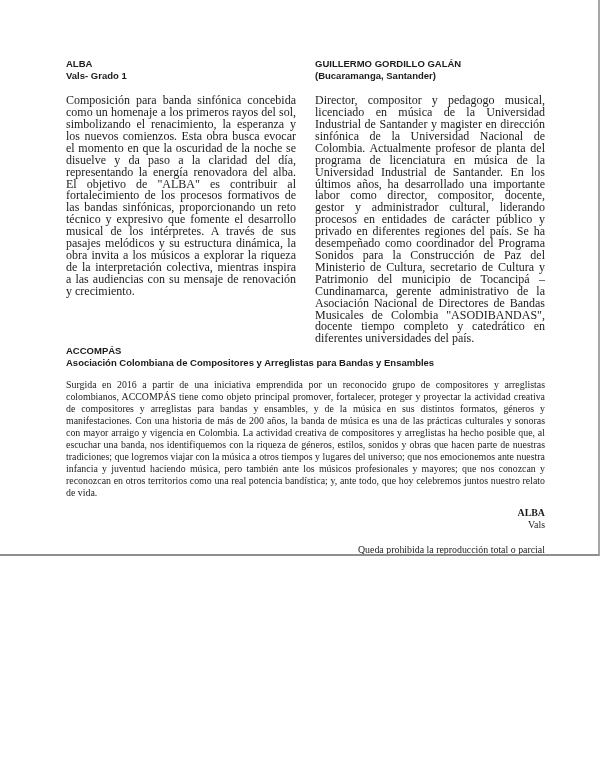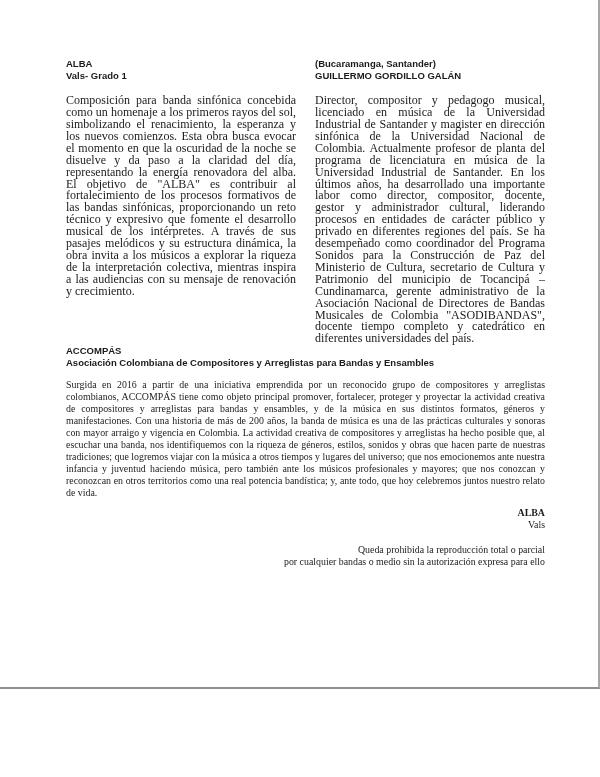--- a/index.html
+++ b/index.html
@@ -3,21 +3,21 @@
 <meta charset="utf-8">
 <style>
   html, body {
     margin: 0;
     padding: 0;
     background: #ffffff;
   }
   .page {
     position: relative;
     width: 600px;
-    height: 689px;
+    height: 556px;
     box-sizing: border-box;
     background: #ffffff;
     border-right: 2px solid #a6a6a6;
     border-bottom: 2px solid #8f8f8f;
     color: #1b1b1b;
     font-family: "Liberation Serif", "DejaVu Serif", serif;
     overflow: hidden;
   }
   .content {
     padding: 58px 53px 0 66px;
@@ -70,22 +70,22 @@
 <div class="page">
   <div class="content">
 
     <div class="two-cols">
       <div class="col">
         <div class="heading">ALBA</div>
         <div class="heading">Vals- Grado 1</div>
         <div class="body-text">Composición para banda sinfónica concebida como un homenaje a los primeros rayos del sol, simbolizando el renacimiento, la esperanza y los nuevos comienzos. Esta obra busca evocar el momento en que la oscuridad de la noche se disuelve y da paso a la claridad del día, representando la energía renovadora del alba. El objetivo de "ALBA" es contribuir al fortalecimiento de los procesos formativos de las bandas sinfónicas, proporcionando un reto técnico y expresivo que fomente el desarrollo musical de los intérpretes. A través de sus pasajes melódicos y su estructura dinámica, la obra invita a los músicos a explorar la riqueza de la interpretación colectiva, mientras inspira a las audiencias con su mensaje de renovación y crecimiento.</div>
       </div>
       <div class="col">
+        <div class="heading">GUILLERMO GORDILLO GALÁN</div>
         <div class="heading">(Bucaramanga, Santander)</div>
-        <div class="heading">GUILLERMO GORDILLO GALÁN</div>
         <div class="body-text">Director, compositor y pedagogo musical, licenciado en música de la Universidad Industrial de Santander y magister en dirección sinfónica de la Universidad Nacional de Colombia. Actualmente profesor de planta del programa de licenciatura en música de la Universidad Industrial de Santander. En los últimos años, ha desarrollado una importante labor como director, compositor, docente, gestor y administrador cultural, liderando procesos en entidades de carácter público y privado en diferentes regiones del país. Se ha desempeñado como coordinador del Programa Sonidos para la Construcción de Paz del Ministerio de Cultura, secretario de Cultura y Patrimonio del municipio de Tocancipá – Cundinamarca, gerente administrativo de la Asociación Nacional de Directores de Bandas Musicales de Colombia "ASODIBANDAS", docente tiempo completo y catedrático en diferentes universidades del país.</div>
       </div>
     </div>
 
     <div class="full-section">
       <div class="heading">ACCOMPÁS</div>
       <div class="heading">Asociación Colombiana de Compositores y Arreglistas para Bandas y Ensambles</div>
       <div class="full-body">Surgida en 2016 a partir de una iniciativa emprendida por un reconocido grupo de compositores y arreglistas colombianos, ACCOMPÁS tiene como objeto principal promover, fortalecer, proteger y proyectar la actividad creativa de compositores y arreglistas para bandas y ensambles, y de la música en sus distintos formatos, géneros y manifestaciones. Con una historia de más de 200 años, la banda de música es una de las prácticas culturales y sonoras con mayor arraigo y vigencia en Colombia. La actividad creativa de compositores y arreglistas ha hecho posible que, al escuchar una banda, nos identifiquemos con la riqueza de géneros, estilos, sonidos y obras que hacen parte de nuestras tradiciones; que logremos viajar con la música a otros tiempos y lugares del universo; que nos emocionemos ante nuestra infancia y juventud haciendo música, pero también ante los músicos profesionales y mayores; que nos conozcan y reconozcan en otros territorios como una real potencia bandística; y, ante todo, que hoy celebremos juntos nuestro relato de vida.</div>
     </div>
 

